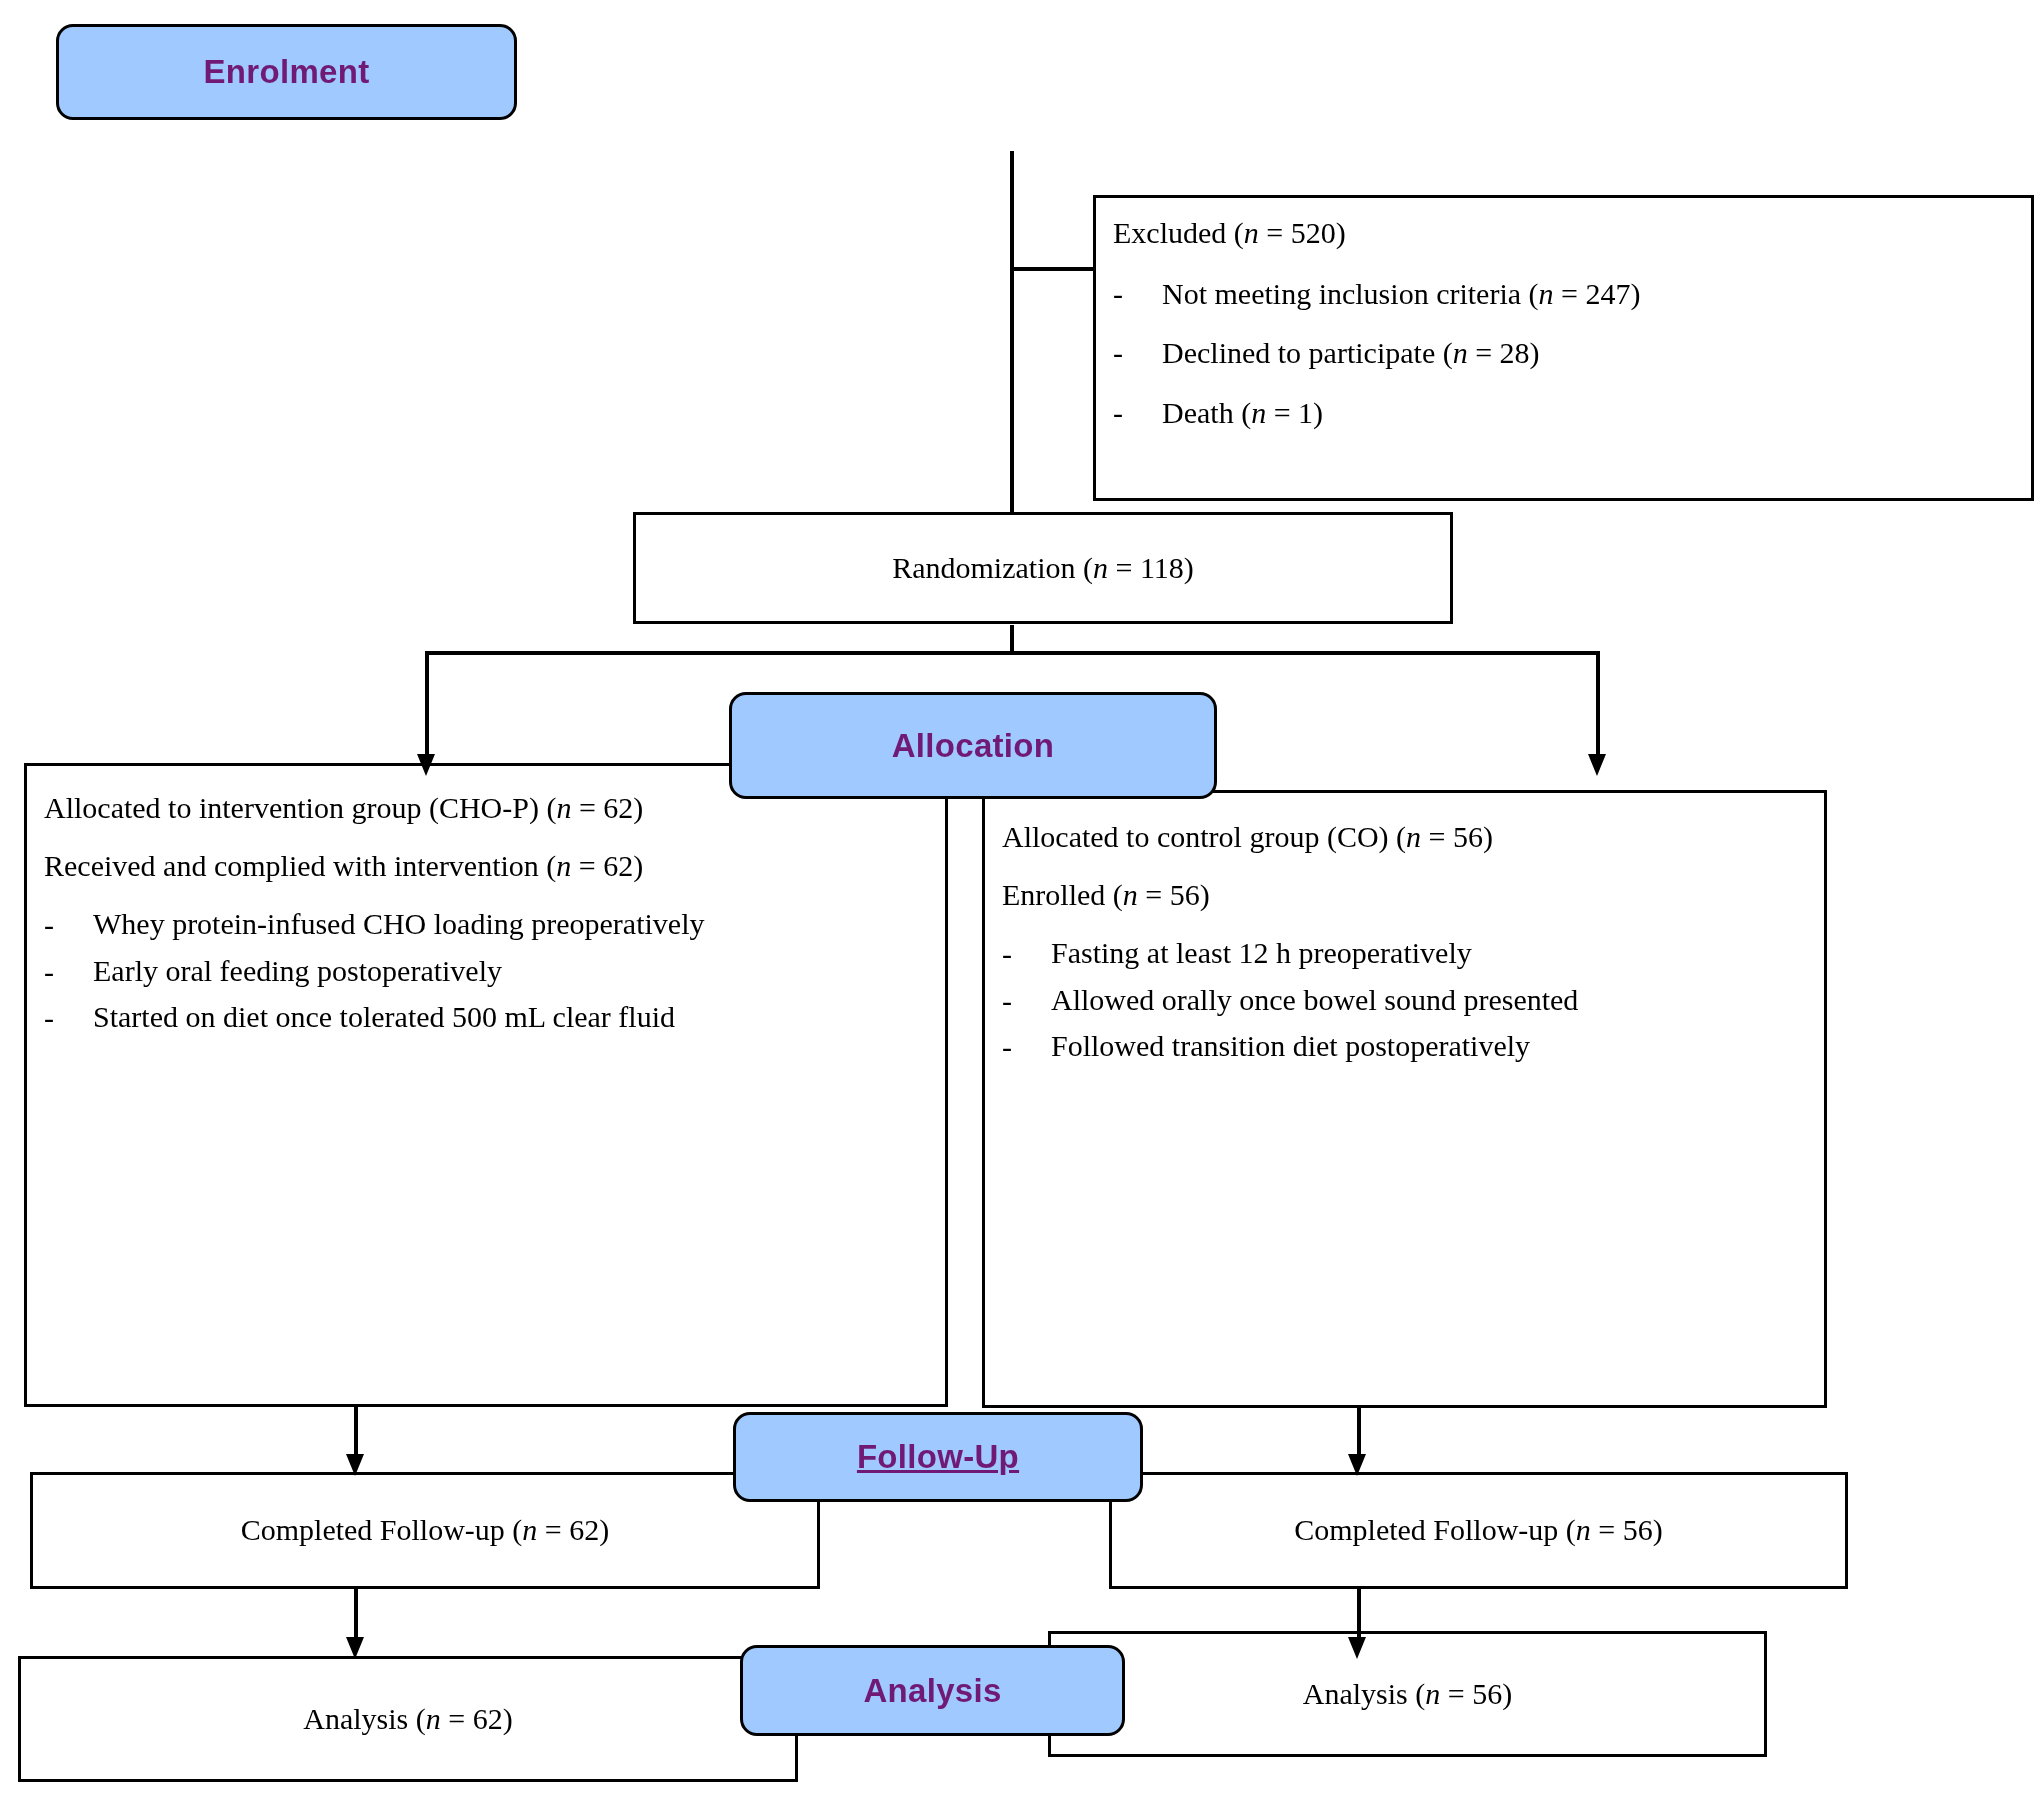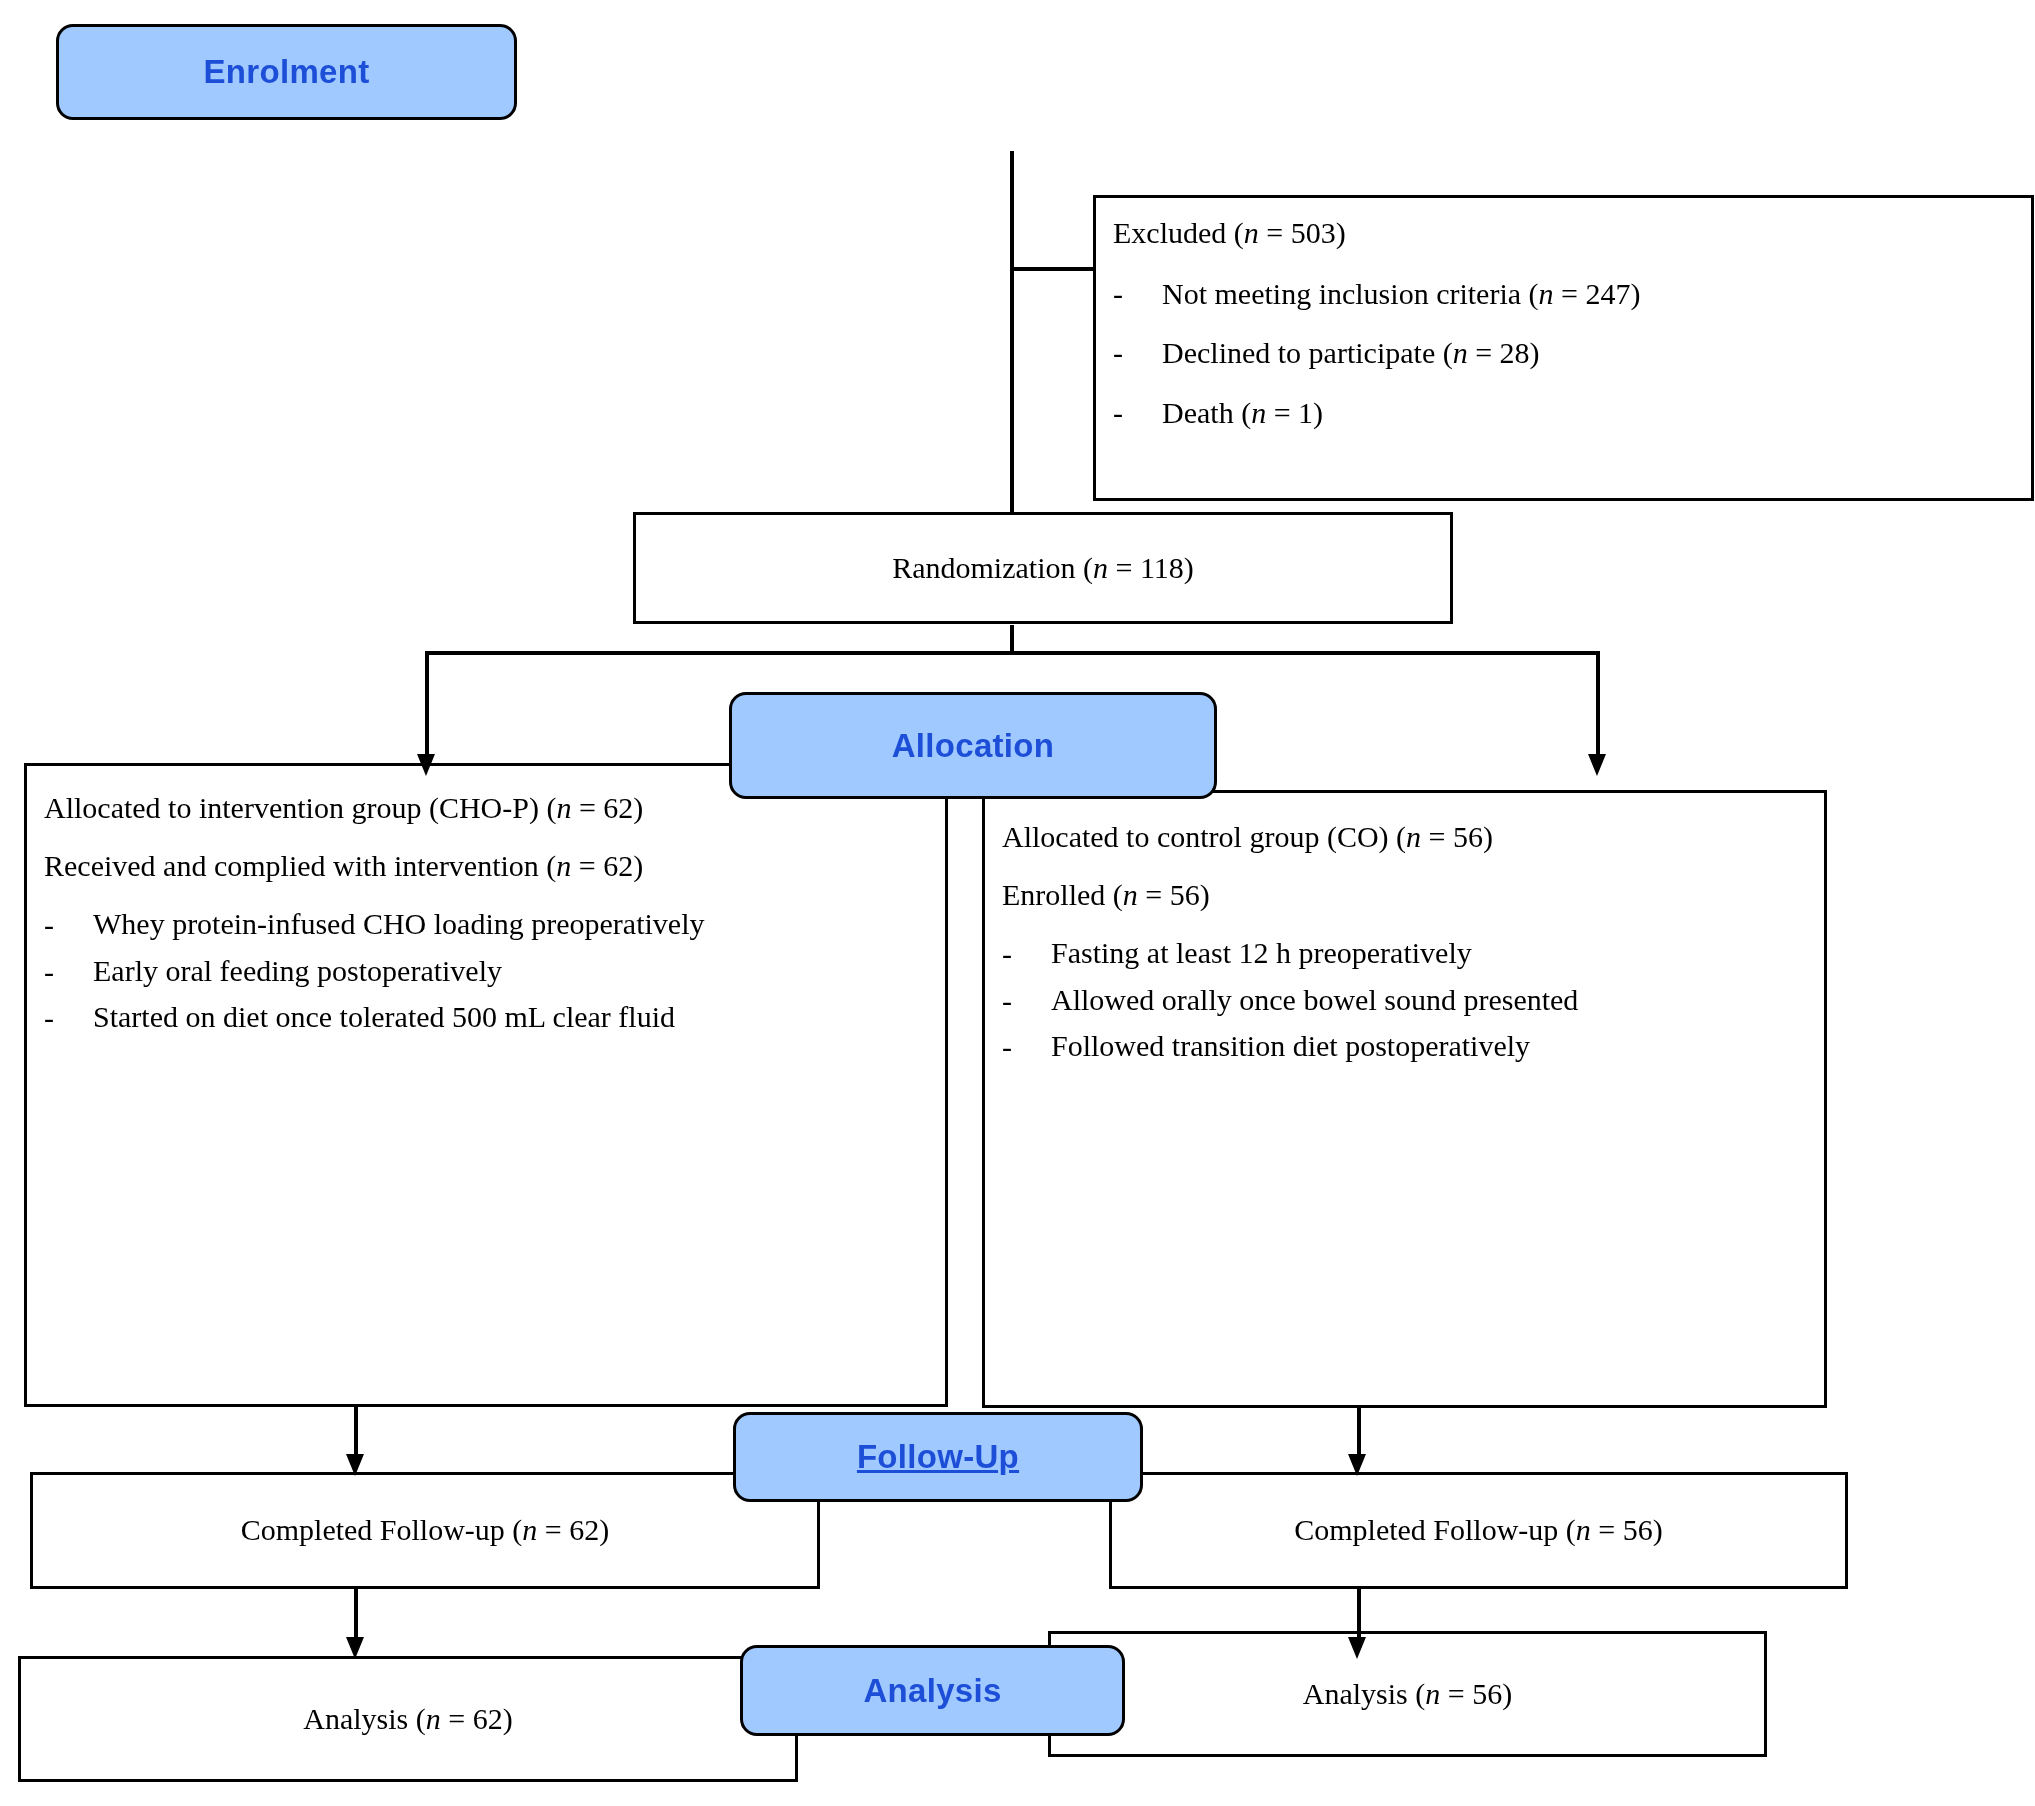--- a/index.html
+++ b/index.html
@@ -27,21 +27,21 @@
   }
 
   
   .stagelabel{
     position:absolute;
     box-sizing:border-box;
     background:#9FC9FF;
     border:3.5px solid #000000;
     border-radius:17px;
     display:flex;align-items:center;justify-content:center;
-    color:#1d4ed8;
+    color:#701a75;
     font-family:"Liberation Sans", sans-serif;
     font-weight:bold;
     font-size:33px;
     letter-spacing:0.3px;
     z-index:40;
   }
 
   
   .vline{position:absolute;background:#000000;width:3px;z-index:5;}
   .hline{position:absolute;background:#000000;height:3px;z-index:5;}
@@ -84,21 +84,21 @@
   </div>
 
 
   <div class="vline" style="left:1010px;top:151px;width:3.5px;height:361px;"></div>
 
   <div class="hline" style="left:1010px;top:267px;width:86px;height:3.5px;"></div>
 
   <div class="box" style="left:1093px;top:195px;width:941px;height:306px;">
     <div class="pad">
       <div class="boxtext line">
-        <span>Excluded (</span><span class="it">n</span><span> = 503)</span>
+        <span>Excluded (</span><span class="it">n</span><span> = 520)</span>
       </div>
 
       <div class="bullet-row" style="margin-top:18px;">
         <span class="bullet-dash">-</span>
         <span class="bullet-txt"><span>Not meeting inclusion criteria (</span><span class="it">n</span><span> = 247)</span></span>
       </div>
 
       <div class="bullet-row" style="margin-top:17px;">
         <span class="bullet-dash">-</span>
         <span class="bullet-txt"><span>Declined to participate (</span><span class="it">n</span><span> = 28)</span></span>

